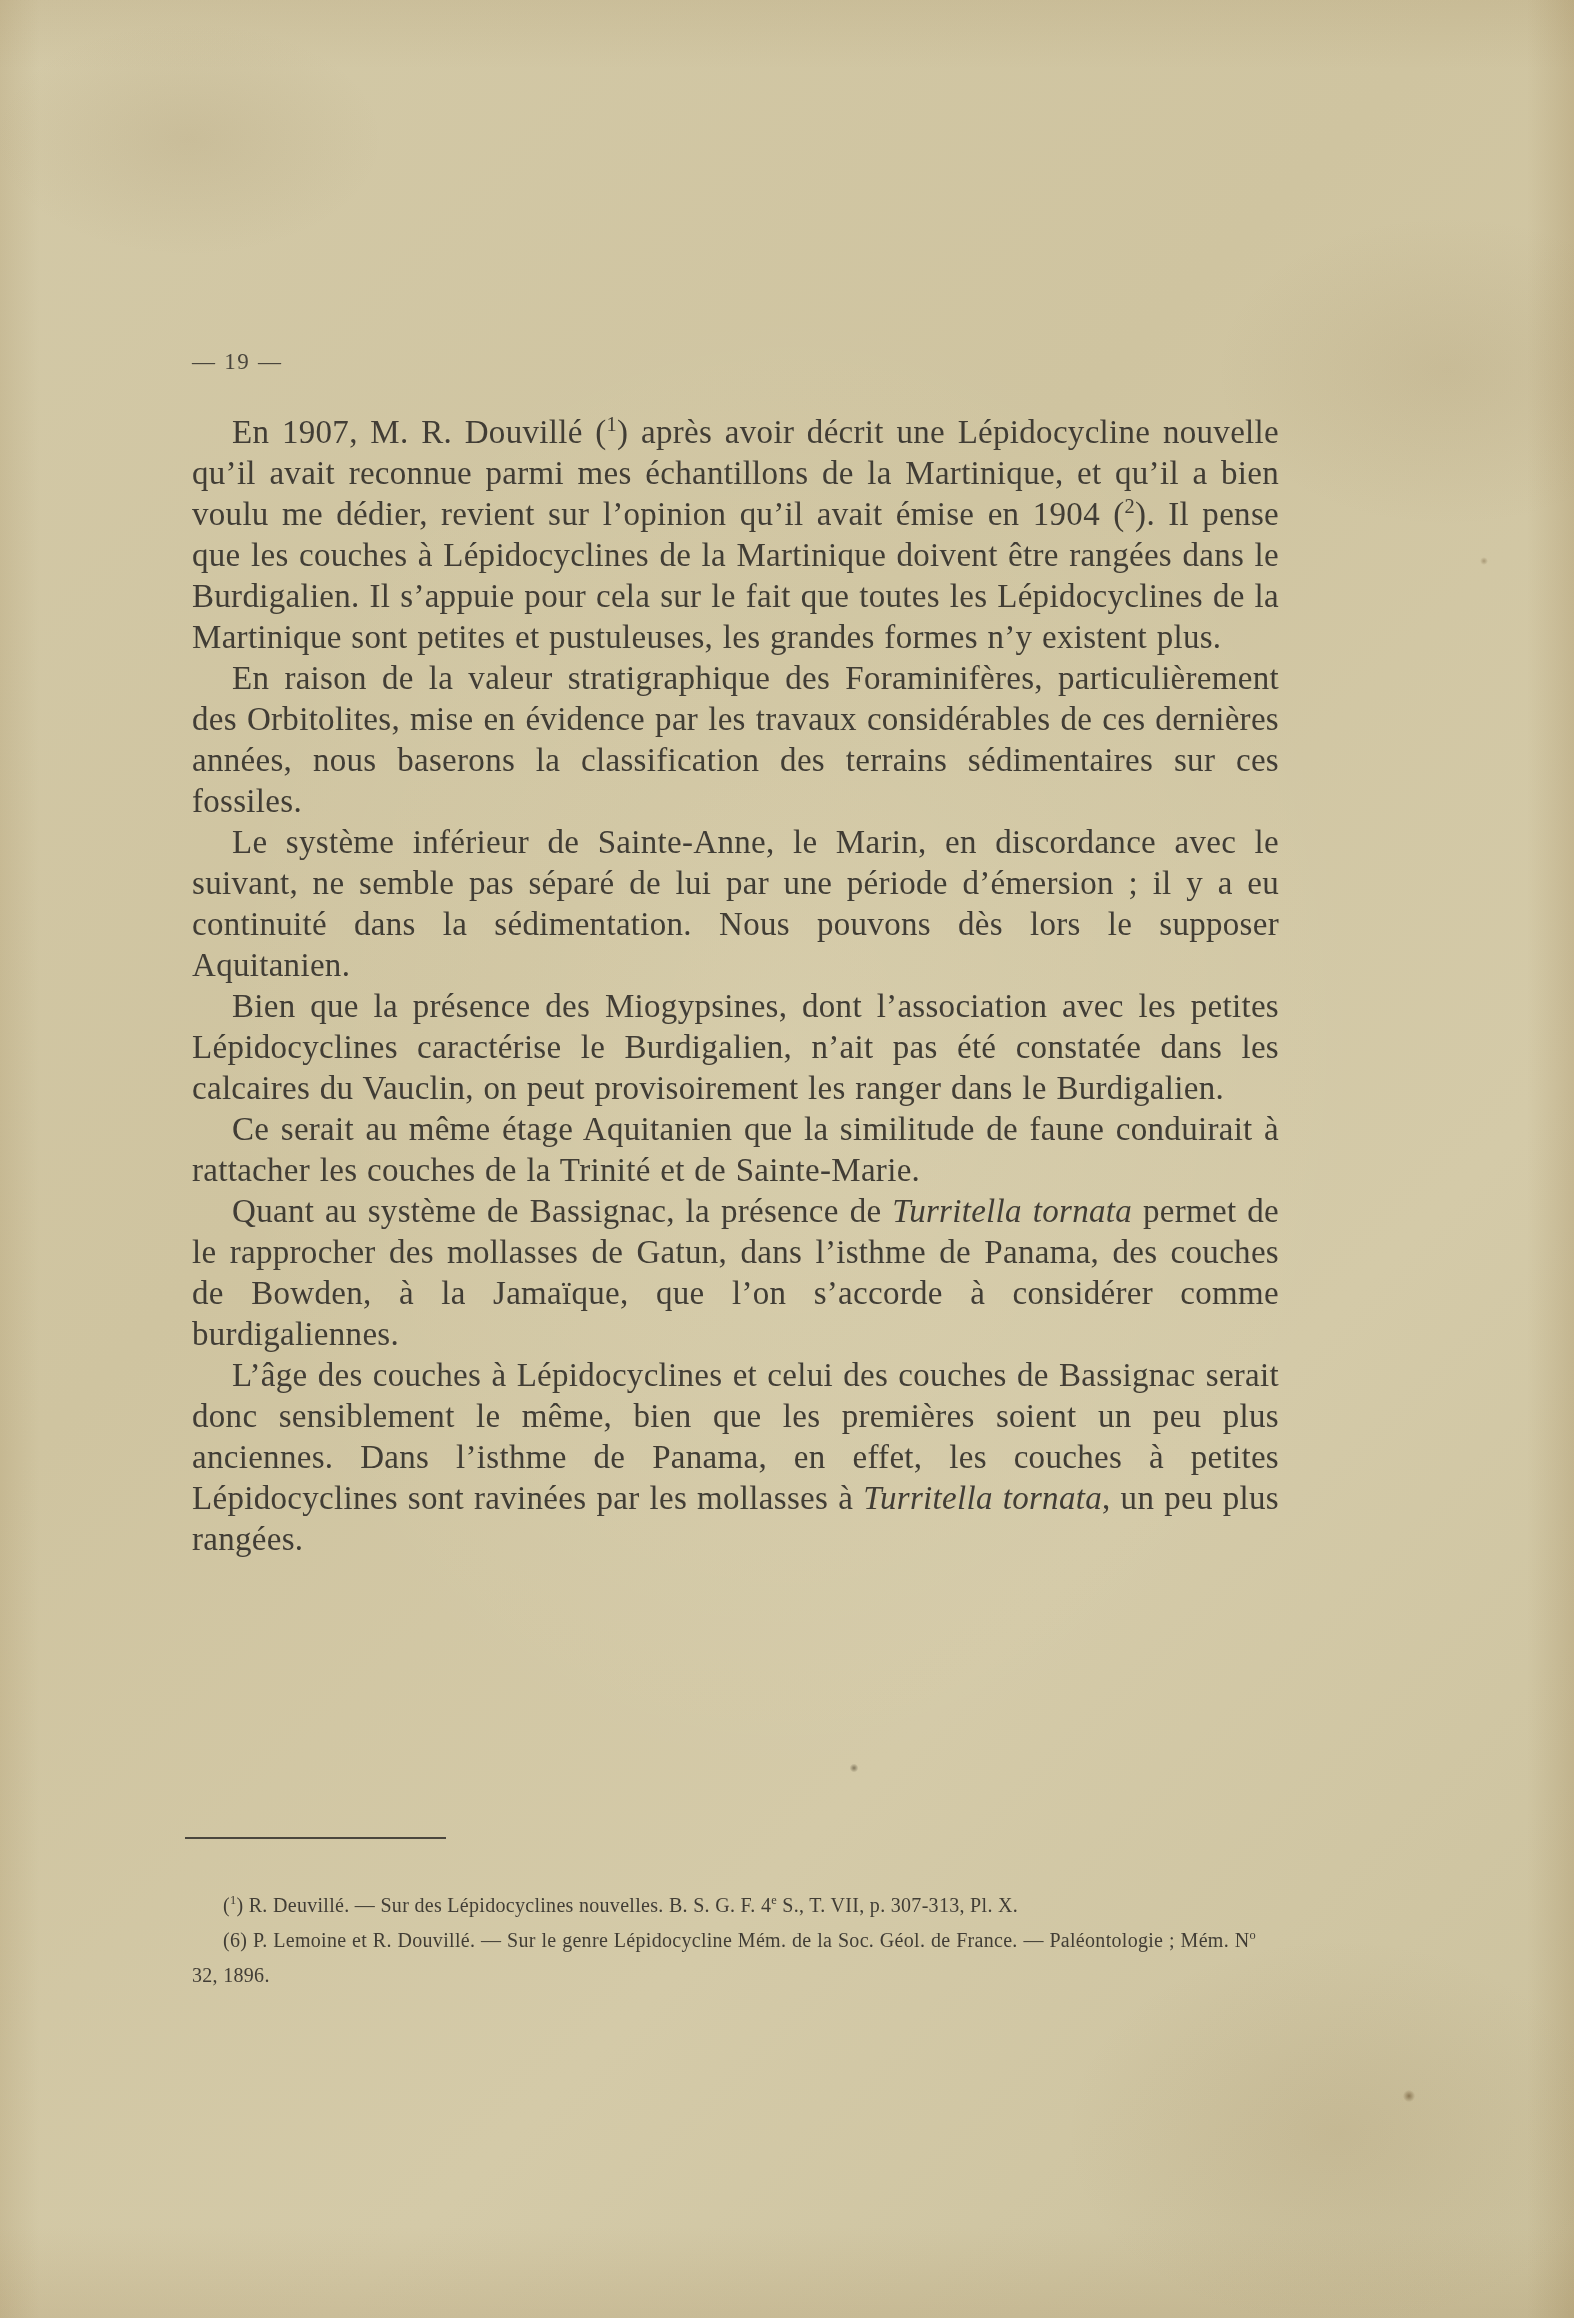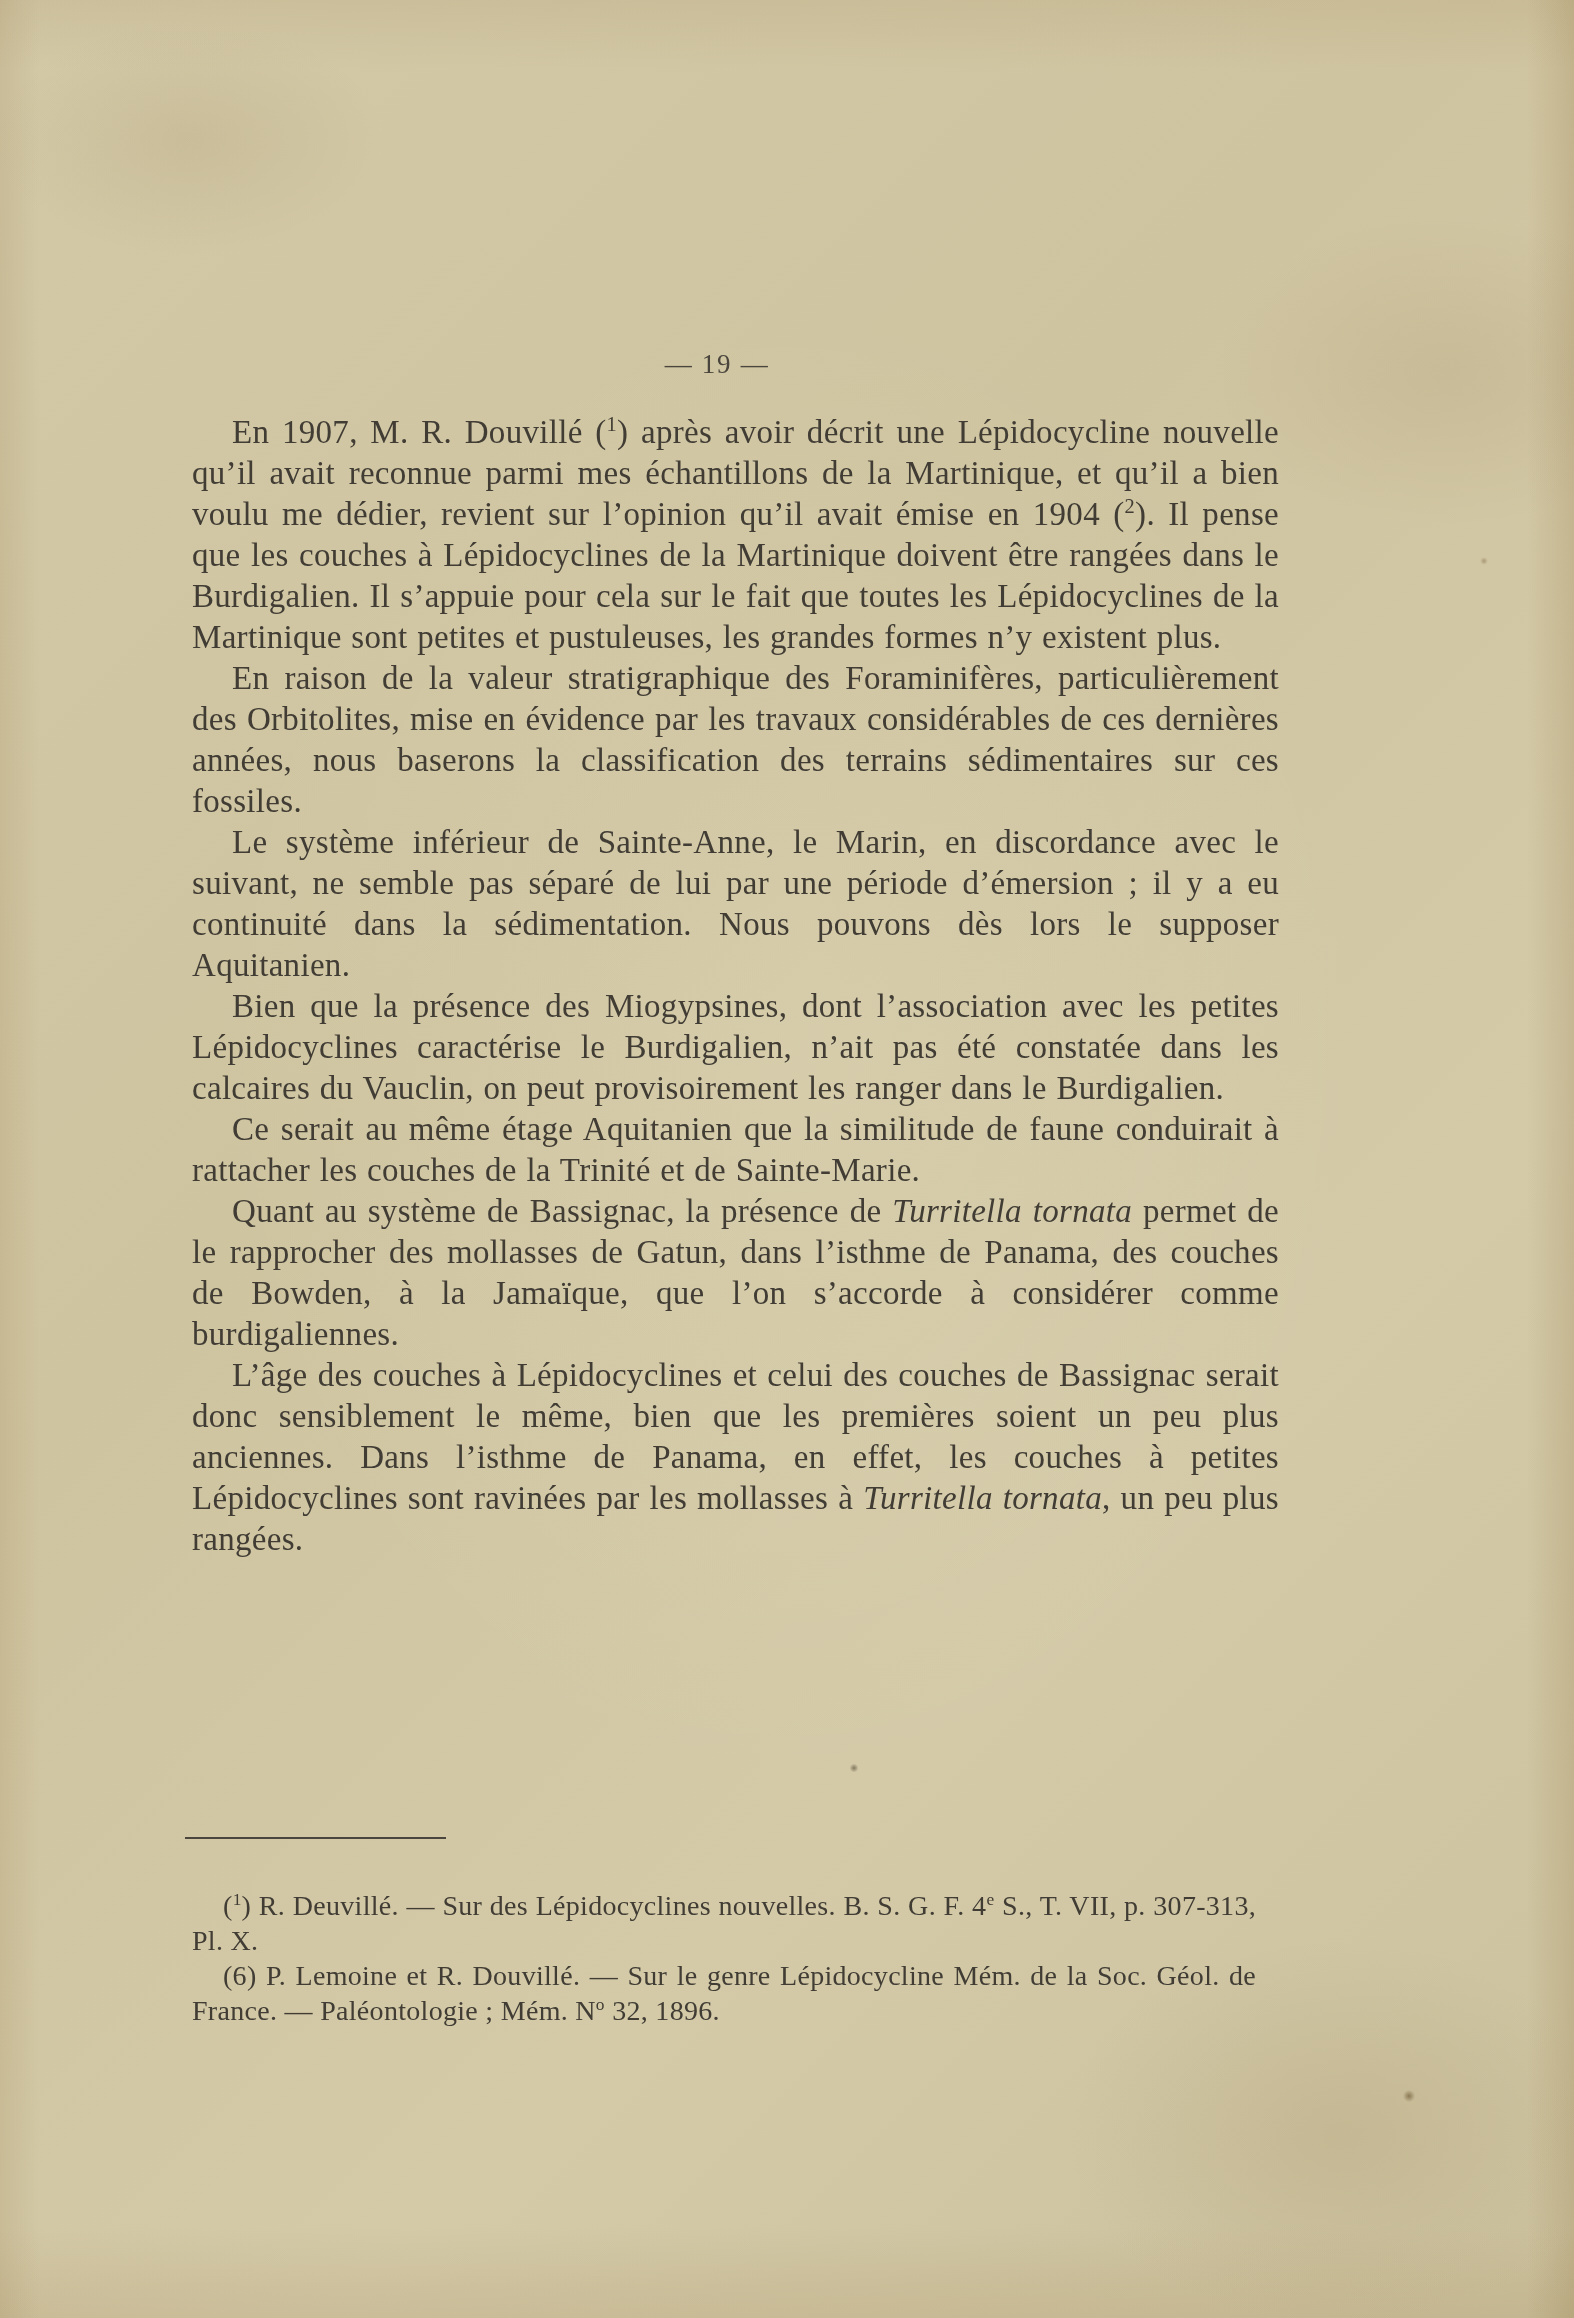--- a/index.html
+++ b/index.html
@@ -30,22 +30,21 @@
       linear-gradient(to left, rgba(140,110,60,0.20), transparent 3%),
       linear-gradient(to bottom, rgba(140,110,60,0.10), transparent 3%),
       linear-gradient(to top, rgba(150,120,70,0.16), transparent 4%),
       linear-gradient(135deg, #d3c9a7 0%, #cfc4a0 38%, #d4caa8 68%, #cbc19d 100%);
   }
   .pageno {
     position: absolute;
     top: 349px;
     left: 192px;
     width: 1050px;
-    text-align: center;
-    font-size: 27px;
+    font-size: 23px;
     letter-spacing: 1.7px;
     color: #4a463d;
   }
   .text-block {
     position: absolute;
     top: 412px;
     left: 192px;
     width: 1087px;
     font-size: 33px;
     line-height: 41px;
@@ -68,21 +67,21 @@
     left: 185px;
     width: 261px;
     height: 1.7px;
     background: #4a463d;
   }
   .footnotes {
     position: absolute;
     top: 1888px;
     left: 192px;
     width: 1064px;
-    font-size: 28px;
+    font-size: 20px;
     line-height: 35px;
     text-align: justify;
     letter-spacing: 0.3px;
   }
   .fn {
     margin: 0;
     text-indent: 31px;
   }
 </style>
 </head>

